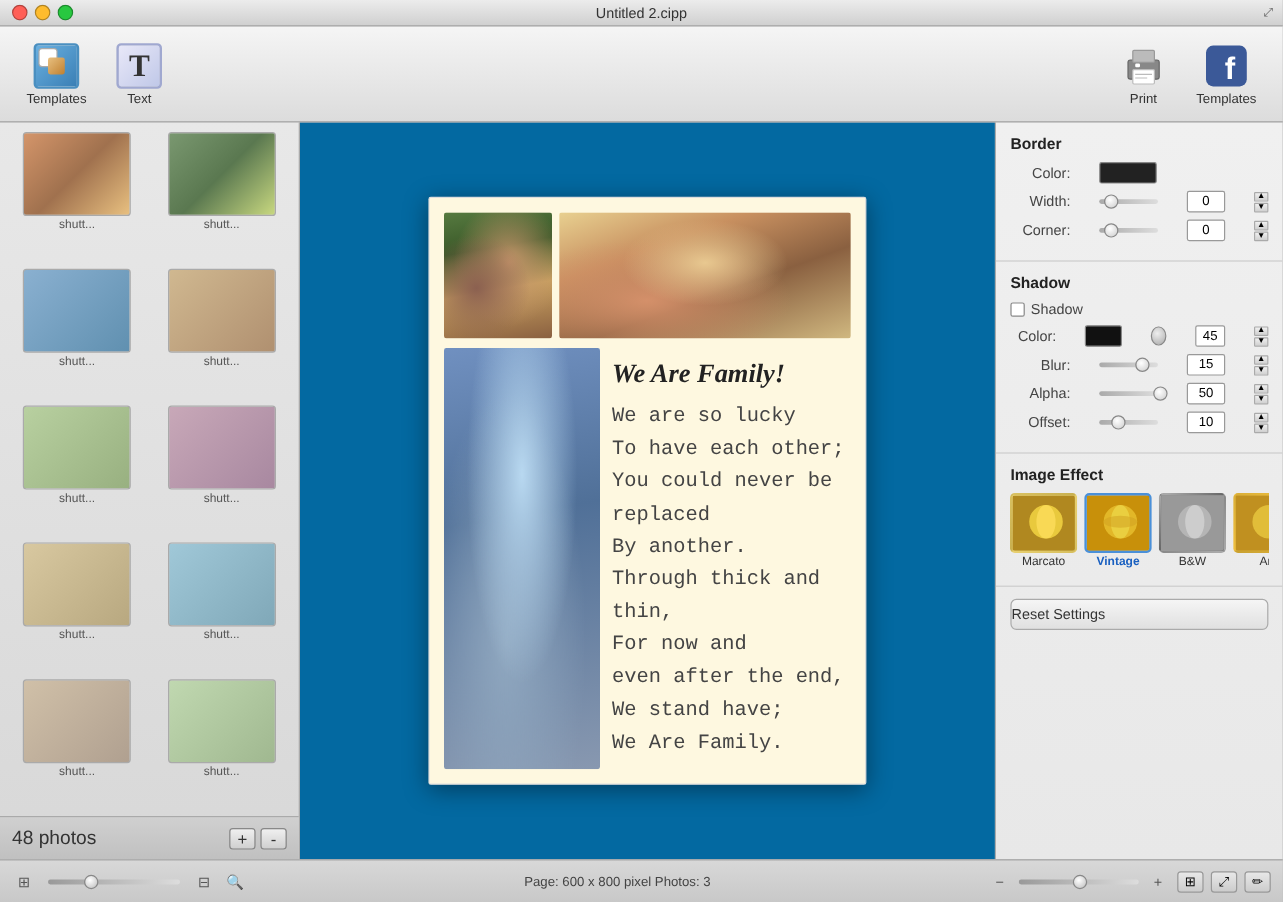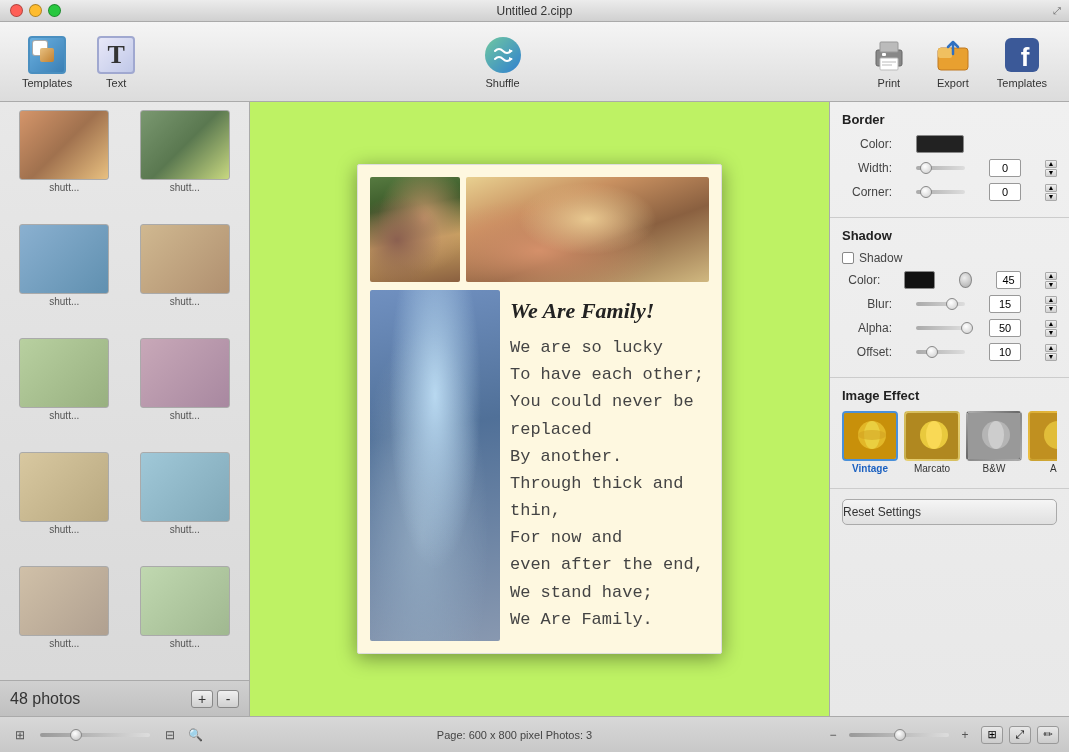--- a/index.html
+++ b/index.html
@@ -230,21 +230,21 @@
     .thumb-family5 { background: linear-gradient(135deg, #b8d0a0, #98b080); }
     .thumb-family6 { background: linear-gradient(135deg, #c8a8b8, #a888a0); }
     .thumb-family7 { background: linear-gradient(135deg, #d8c8a0, #b8a880); }
     .thumb-family8 { background: linear-gradient(135deg, #a0c8d8, #80a8b8); }
     .thumb-family9 { background: linear-gradient(135deg, #d0c0a8, #b0a090); }
     .thumb-family10 { background: linear-gradient(135deg, #c0d8b0, #a0b890); }
 
     
     .canvas-area {
       flex: 1;
-      background: #bef264;
+      background: #0369a1;
       display: flex;
       align-items: center;
       justify-content: center;
       overflow: hidden;
       position: relative;
     }
 
     
     .photo-card {
       width: 365px;
@@ -591,66 +591,38 @@
   <div class="toolbar-item">
     <div class="toolbar-icon">
       <div class="icon-text">T</div>
     </div>
     <span class="toolbar-label">Text</span>
   </div>
 
   <div class="toolbar-spacer"></div>
 
 
-  <div class="toolbar-item">
-    <div class="toolbar-icon">
-      <svg width="40" height="40" viewBox="0 0 40 40">
-        <defs>
-          <linearGradient id="shuffleGrad" x1="0%" y1="0%" x2="100%" y2="100%">
-            <stop offset="0%" style="stop-color:#70c8a0"></stop>
-            <stop offset="100%" style="stop-color:#3080d0"></stop>
-          </linearGradient>
-        </defs>
-        <circle cx="20" cy="20" r="18" fill="url(#shuffleGrad)"></circle>
-        <path d="M12 16 Q16 12 20 16 Q24 20 28 16" stroke="white" stroke-width="2" fill="none" stroke-linecap="round"></path>
-        <path d="M12 24 Q16 20 20 24 Q24 28 28 24" stroke="white" stroke-width="2" fill="none" stroke-linecap="round"></path>
-        <polygon points="26,14 30,16 26,18" fill="white"></polygon>
-        <polygon points="26,22 30,24 26,26" fill="white"></polygon>
-      </svg>
-    </div>
-    <span class="toolbar-label">Shuffle</span>
-  </div>
 
   <div class="toolbar-spacer"></div>
 
   <div class="toolbar-right">
     <div class="toolbar-item">
       <div class="toolbar-icon">
         <svg width="38" height="38" viewBox="0 0 38 38">
           <rect x="6" y="14" width="26" height="16" rx="2" fill="#888" stroke="#666" stroke-width="1"></rect>
           <rect x="10" y="6" width="18" height="10" rx="1" fill="#bbb" stroke="#999" stroke-width="1"></rect>
           <rect x="10" y="22" width="18" height="12" rx="1" fill="#fff" stroke="#bbb" stroke-width="1"></rect>
           <rect x="12" y="17" width="4" height="3" rx="1" fill="#fff"></rect>
           <line x1="12" y1="26" x2="26" y2="26" stroke="#bbb" stroke-width="1"></line>
           <line x1="12" y1="29" x2="22" y2="29" stroke="#bbb" stroke-width="1"></line>
         </svg>
       </div>
       <span class="toolbar-label">Print</span>
     </div>
 
-    <div class="toolbar-item">
-      <div class="toolbar-icon">
-        <svg width="38" height="38" viewBox="0 0 38 38">
-          <rect x="4" y="12" width="30" height="22" rx="3" fill="#e8a030" stroke="#c07820" stroke-width="1"></rect>
-          <rect x="4" y="12" width="14" height="10" rx="2" fill="#f0c060"></rect>
-          <path d="M19 6 L19 18 M14 11 L19 6 L24 11" stroke="#3070c0" stroke-width="2.5" fill="none" stroke-linecap="round" stroke-linejoin="round"></path>
-        </svg>
-      </div>
-      <span class="toolbar-label">Export</span>
-    </div>
 
     <div class="toolbar-item">
       <div class="toolbar-icon">
         <svg width="38" height="38" viewBox="0 0 38 38">
           <rect x="2" y="2" width="34" height="34" rx="6" fill="#3b5998"></rect>
           <text x="22" y="30" font-size="26" font-weight="bold" fill="white" font-family="Arial" text-anchor="middle">f</text>
         </svg>
       </div>
       <span class="toolbar-label">Templates</span>
     </div>
@@ -831,41 +803,41 @@
           <div class="stepper-btn">▲</div>
           <div class="stepper-btn">▼</div>
         </div>
       </div>
     </div>
 
     <div class="panel-section">
       <div class="panel-title">Image Effect</div>
       <div class="effect-grid">
         <div class="effect-item">
+          <div class="effect-thumb effect-marcato">
+            <svg width="56" height="50" viewBox="0 0 56 50">
+              <rect width="56" height="50" fill="#b08820"></rect>
+              <circle cx="28" cy="22" r="14" fill="#f0d040" opacity="0.9"></circle>
+              <ellipse cx="28" cy="22" rx="8" ry="14" fill="#ffe060" opacity="0.7"></ellipse>
+            </svg>
+          </div>
+          <span class="effect-label">Marcato</span>
+        </div>
+        <div class="effect-item">
           <div class="effect-thumb effect-vintage selected">
             <svg width="56" height="50" viewBox="0 0 56 50">
               <rect width="56" height="50" fill="#c8900a"></rect>
               <circle cx="28" cy="22" r="14" fill="#e8c030" opacity="0.8"></circle>
               <ellipse cx="28" cy="22" rx="8" ry="14" fill="#f0e050" opacity="0.6"></ellipse>
               <ellipse cx="28" cy="22" rx="14" ry="5" fill="#d0a020" opacity="0.5"></ellipse>
             </svg>
           </div>
           <span class="effect-label selected">Vintage</span>
         </div>
         <div class="effect-item">
-          <div class="effect-thumb effect-marcato">
-            <svg width="56" height="50" viewBox="0 0 56 50">
-              <rect width="56" height="50" fill="#b08820"></rect>
-              <circle cx="28" cy="22" r="14" fill="#f0d040" opacity="0.9"></circle>
-              <ellipse cx="28" cy="22" rx="8" ry="14" fill="#ffe060" opacity="0.7"></ellipse>
-            </svg>
-          </div>
-          <span class="effect-label">Marcato</span>
-        </div>
-        <div class="effect-item">
           <div class="effect-thumb effect-bw">
             <svg width="56" height="50" viewBox="0 0 56 50">
               <rect width="56" height="50" fill="#999"></rect>
               <circle cx="28" cy="22" r="14" fill="#bbb" opacity="0.8"></circle>
               <ellipse cx="28" cy="22" rx="8" ry="14" fill="#ddd" opacity="0.6"></ellipse>
             </svg>
           </div>
           <span class="effect-label">B&amp;W</span>
         </div>
         <div class="effect-item">

